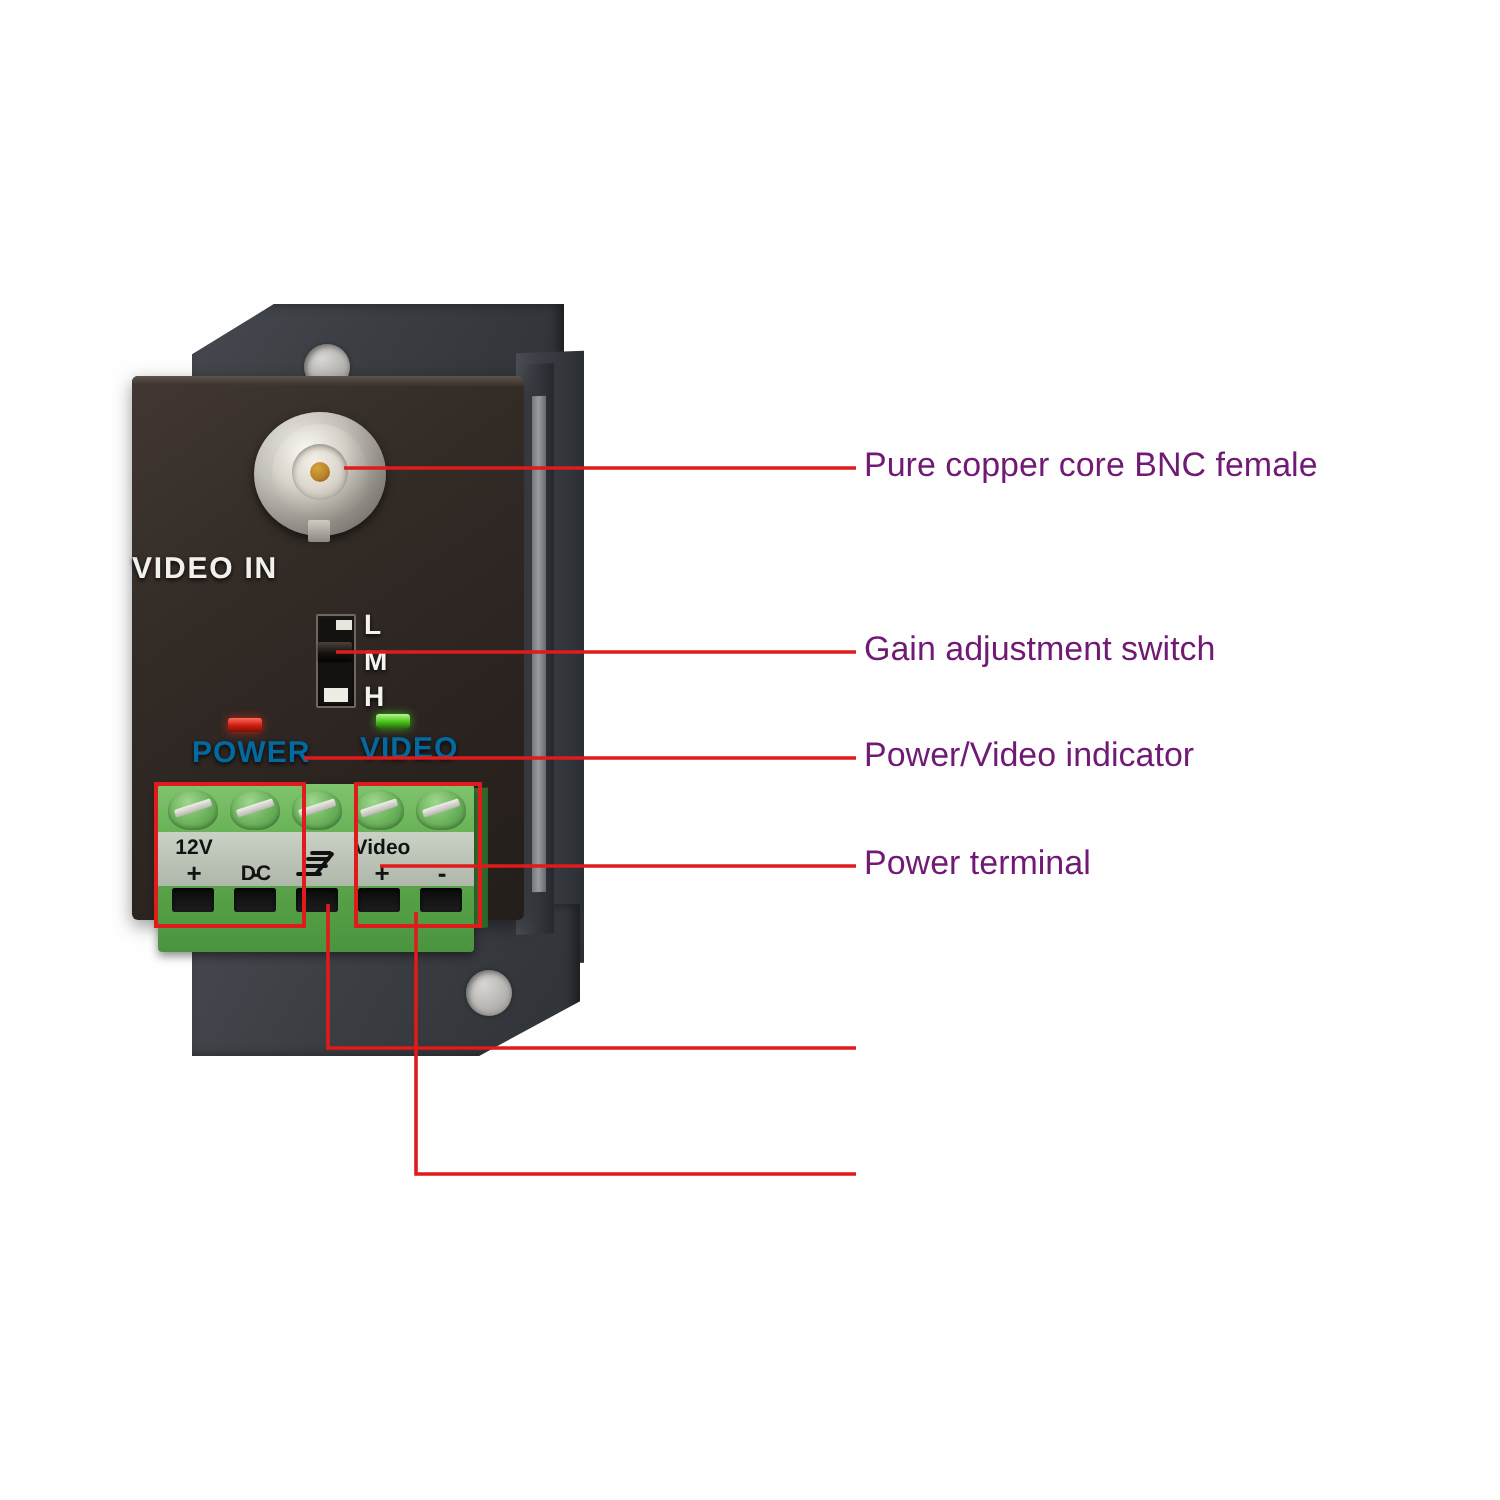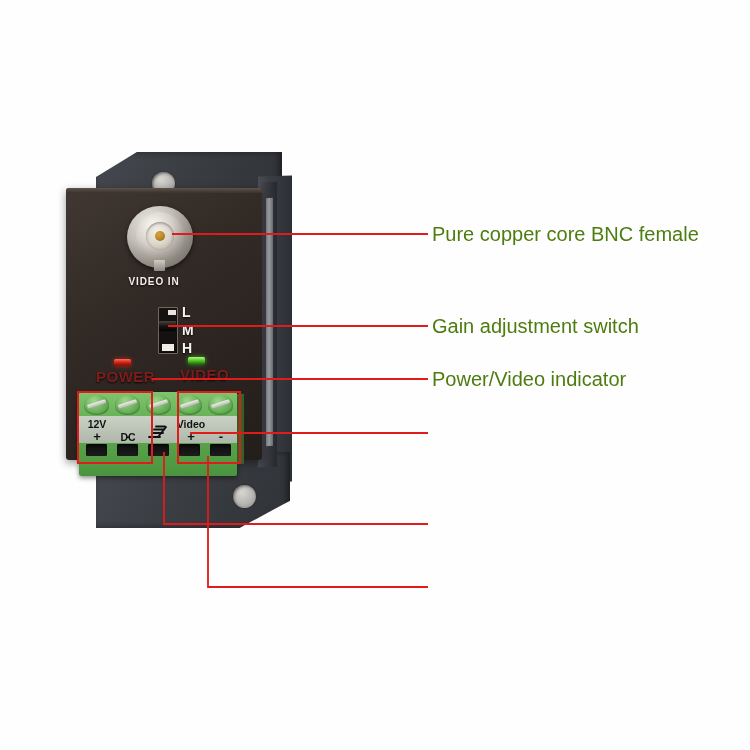--- a/index.html
+++ b/index.html
@@ -98,22 +98,21 @@
     border-radius: 50%;
     background: radial-gradient(circle at 36% 30%, #d8a33c 0%, #b8862a 55%, #7a5718 100%);
   }
   #bnc-lug {
     position: absolute; left: 32px; top: 62px; width: 11px; height: 11px;
     background: linear-gradient(180deg,#cfcbc3 0%,#8d8982 100%);
     border-radius: 1px;
   }
   #video-in-label {
     position: absolute; left: 66px; top: 276px; width: 176px;
-    text-align: center;
-    color: #f2f0ec; font-size: 10px; font-weight: bold;
+    color: #f2f0ec; font-size: 15px; font-weight: bold;
     letter-spacing: .9px;
     text-shadow: 0 1px 2px rgba(0,0,0,.85);
   }
 
   
   #gain-switch-housing {
     position: absolute; left: 158px; top: 307px; width: 20px; height: 47px;
     background: linear-gradient(180deg,#1b1613 0%,#0d0a08 100%);
     border: 1px solid #6e675f;
     border-radius: 1px;
@@ -154,21 +153,21 @@
     background: linear-gradient(180deg,#ff6b5a 0%,#c91c10 55%,#7c0f06 100%);
     box-shadow: 0 0 5px rgba(230,40,20,.75);
   }
   #led-video {
     left: 188px; top: 357px;
     background: linear-gradient(180deg,#b4f58a 0%,#4cc21c 55%,#23700c 100%);
     box-shadow: 0 0 5px rgba(70,210,30,.75);
   }
   .silk-label {
     position: absolute;
-    color: #7f1d1d; font-size: 15px; font-weight: bold;
+    color: #0369a1; font-size: 15px; font-weight: bold;
     letter-spacing: .5px;
     text-shadow: 0 1px 2px rgba(0,0,0,.85);
   }
   #label-power { left: 96px; top: 368px; }
   #label-video { left: 180px; top: 366px; }
 
   
   #terminal-block {
     position: absolute; left: 79px; top: 392px; width: 158px; height: 84px;
     background: linear-gradient(180deg,#7fc46e 0%,#5faa4d 42%,#4a9440 100%);
@@ -225,22 +224,22 @@
 
   
   #leader-svg {
     position: absolute; left: 0; top: 0; width: 750px; height: 750px;
     pointer-events: none;
   }
 
   
   .callout {
     position: absolute;
-    color: #4d7c0f;
-    font-size: 20px;
+    color: #701a75;
+    font-size: 17px;
     font-family: "Liberation Sans", sans-serif;
     white-space: nowrap;
     line-height: 1;
   }
 </style>
 </head>
 <body>
 
 <div id="stage">
 
@@ -334,14 +333,15 @@
       <line id="leader-indicator" x1="152" y1="379" x2="428" y2="379"></line>
       <line id="leader-power-terminal" x1="190" y1="433" x2="428" y2="433"></line>
       <polyline id="leader-ground" points="164,452 164,524 428,524"></polyline>
       <polyline id="leader-video" points="208,456 208,587 428,587"></polyline>
     </g>
   </svg>
 
   <div class="callout" style="left:432px; top:224px;">Pure copper core BNC female</div>
   <div class="callout" style="left:432px; top:316px;">Gain adjustment switch</div>
   <div class="callout" style="left:432px; top:369px;">Power/Video indicator</div>
+  <div class="callout" style="left:432px; top:423px;">Power terminal</div>
 
 </div>
 
 </body></html>

